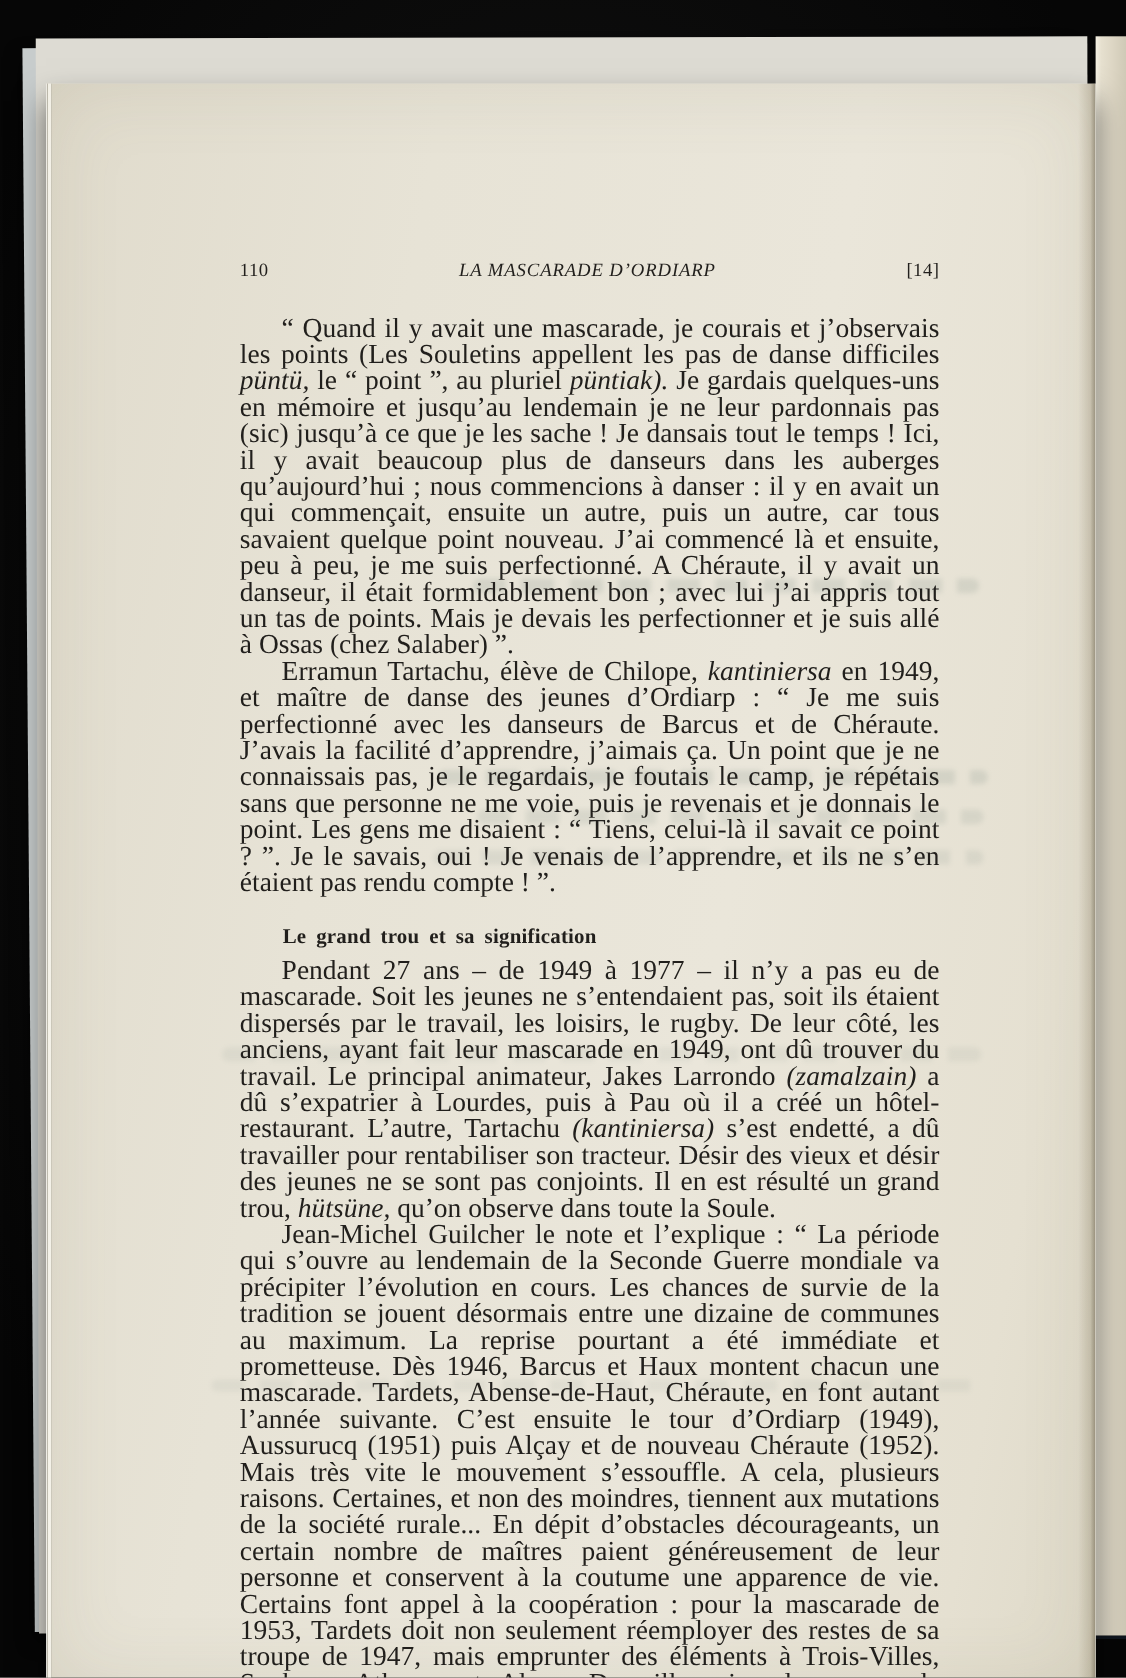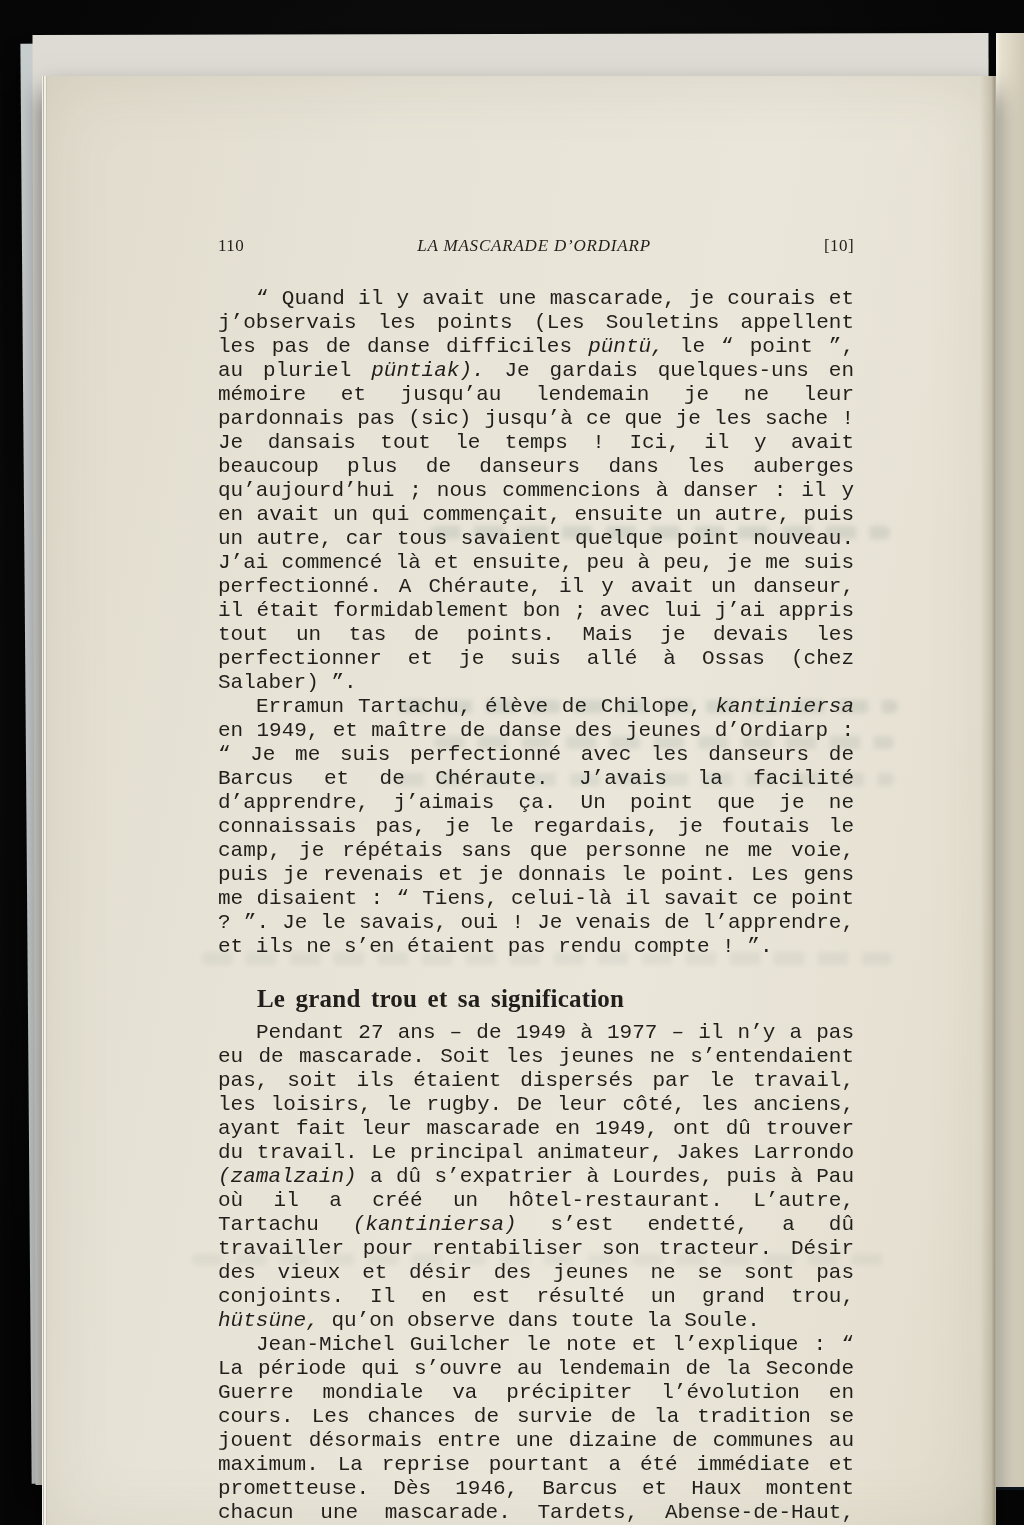--- a/index.html
+++ b/index.html
@@ -74,24 +74,24 @@
     display:flex;justify-content:space-between;align-items:baseline;
     font-size:17px;letter-spacing:.4px;
     margin-bottom:31px;
   }
   .running-header .title{letter-spacing:.8px;font-style:italic;}
 
   .body-text p{
     margin:0;
     text-indent:38px;
     text-align:justify;
-    font-size:21px;line-height:24px;font-family:Liberation Mono, monospace;
+    font-size:25px;line-height:24px;
   }
   .body-text h2{
-    font-size:25px;font-weight:bold;
+    font-size:19px;font-weight:bold;
     margin:26px 0 8px 0;
     padding-left:39px;
     word-spacing:4px;letter-spacing:.2px;
   }
   .body-text i{font-style:italic;}
 
   
   .ghost{
     position:absolute;height:13px;border-radius:6px;
     background:repeating-linear-gradient(90deg,rgba(112,130,122,.30) 0 30px,rgba(112,130,122,0) 30px 44px);
@@ -112,21 +112,21 @@
   <div class="ghost" style="left:356px;top:624px;width:500px;"></div>
   <div class="ghost" style="left:392px;top:660px;width:460px;opacity:.45;"></div>
   <div class="ghost" style="left:352px;top:697px;width:500px;opacity:.4;"></div>
   <div class="ghost" style="left:160px;top:876px;width:690px;opacity:.3;"></div>
   <div class="ghost" style="left:150px;top:1178px;width:700px;height:11px;opacity:.28;"></div>
 
   <div class="content">
     <div class="running-header">
       <span>110</span>
       <span class="title">LA MASCARADE D’ORDIARP</span>
-      <span>[10]</span>
+      <span>[14]</span>
     </div>
     <div class="body-text">
         <p><span>“ Quand il y avait une mascarade, je courais et j’observais les points (Les Souletins appellent les pas de danse difficiles </span><i>püntü,</i><span> le “ point ”, au pluriel </span><i>püntiak).</i><span> Je gardais quelques-uns en mémoire et jusqu’au lendemain je ne leur pardonnais pas (sic) jusqu’à ce que je les sache ! Je dansais tout le temps ! Ici, il y avait beaucoup plus de danseurs dans les auberges qu’aujourd’hui ; nous commencions à danser : il y en avait un qui commençait, ensuite un autre, puis un autre, car tous savaient quelque point nouveau. J’ai commencé là et ensuite, peu à peu, je me suis perfectionné. A Chéraute, il y avait un danseur, il était formidablement bon ; avec lui j’ai appris tout un tas de points. Mais je devais les perfectionner et je suis allé à Ossas (chez Salaber) ”.</span></p>
         <p><span>Erramun Tartachu, élève de Chilope, </span><i>kantiniersa</i><span> en 1949, et maître de danse des jeunes d’Ordiarp : “ Je me suis perfectionné avec les danseurs de Barcus et de Chéraute. J’avais la facilité d’apprendre, j’aimais ça. Un point que je ne connaissais pas, je le regardais, je foutais le camp, je répétais sans que personne ne me voie, puis je revenais et je donnais le point. Les gens me disaient : “ Tiens, celui-là il savait ce point ? ”. Je le savais, oui ! Je venais de l’apprendre, et ils ne s’en étaient pas rendu compte ! ”.</span></p>
         <h2>Le grand trou et sa signification</h2>
         <p><span>Pendant 27 ans – de 1949 à 1977 – il n’y a pas eu de mascarade. Soit les jeunes ne s’entendaient pas, soit ils étaient dispersés par le travail, les loisirs, le rugby. De leur côté, les anciens, ayant fait leur mascarade en 1949, ont dû trouver du travail. Le principal animateur, Jakes Larrondo </span><i>(zamalzain)</i><span> a dû s’expatrier à Lourdes, puis à Pau où il a créé un hôtel-restaurant. L’autre, Tartachu </span><i>(kantiniersa)</i><span> s’est endetté, a dû travailler pour rentabiliser son tracteur. Désir des vieux et désir des jeunes ne se sont pas conjoints. Il en est résulté un grand trou, </span><i>hütsüne,</i><span> qu’on observe dans toute la Soule.</span></p>
         <p><span>Jean-Michel Guilcher le note et l’explique : “ La période qui s’ouvre au lendemain de la Seconde Guerre mondiale va précipiter l’évolution en cours. Les chances de survie de la tradition se jouent désormais entre une dizaine de communes au maximum. La reprise pourtant a été immédiate et prometteuse. Dès 1946, Barcus et Haux montent chacun une mascarade. Tardets, Abense-de-Haut, Chéraute, en font autant l’année suivante. C’est ensuite le tour d’Ordiarp (1949), Aussurucq (1951) puis Alçay et de nouveau Chéraute (1952). Mais très vite le mouvement s’essouffle. A cela, plusieurs raisons. Certaines, et non des moindres, tiennent aux mutations de la société rurale... En dépit d’obstacles décourageants, un certain nombre de maîtres paient généreusement de leur personne et conservent à la coutume une apparence de vie. Certains font appel à la coopération : pour la mascarade de 1953, Tardets doit non seulement réemployer des restes de sa troupe de 1947, mais emprunter des éléments à Trois-Villes, Sunhare, Atherey et Alçay. De villageoise, la mascarade devient canto-</span></p>
       </div>
   </div>
 </div>

